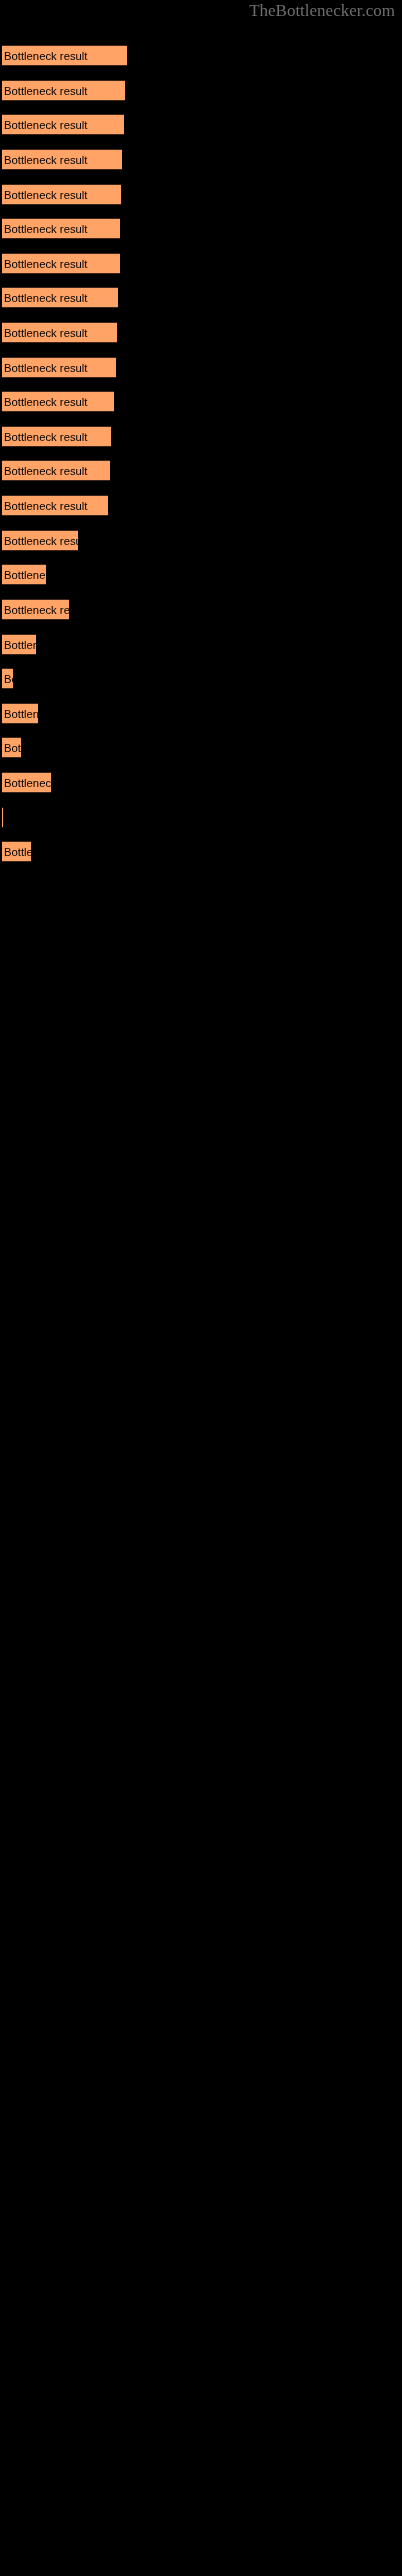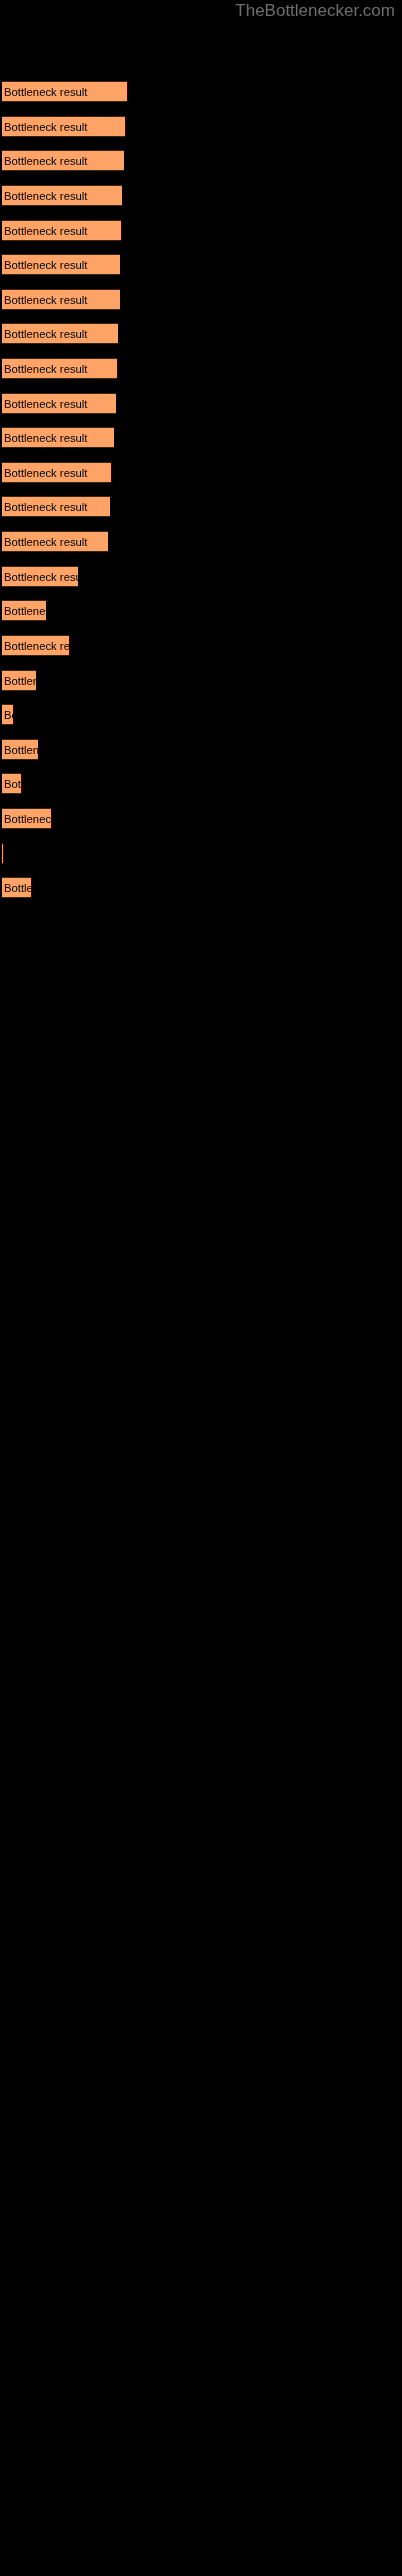--- a/index.html
+++ b/index.html
@@ -31,20 +31,21 @@
     position: absolute;
     right: 8px;
     top: 0px;
     height: 21px;
     line-height: 21px;
     font-size: 17px;
     letter-spacing: 0px;
     color: #6e6e6e;
     white-space: nowrap;
     text-align: right;
+    font-family: Liberation Serif, serif;
   }
 
   
   #plot-area {
     position: absolute;
     left: 0;
     top: 0;
     width: 403px;
     height: 2576px;
   }
@@ -59,21 +60,20 @@
     position: absolute;
     left: 1.6px;
     top: 0;
     height: 21px;
     background: #ffa366;
     border-top: 0.8px solid #3d2418;
     border-bottom: 0.8px solid #3d2418;
     box-sizing: border-box;
     overflow: hidden;
     white-space: nowrap;
-    margin-top: 36px;
   }
 
   .bar-label {
     position: absolute;
     left: 2.4px;
     top: 0;
     height: 21px;
     line-height: 21px;
     font-size: 11.3px;
     color: #000000;

